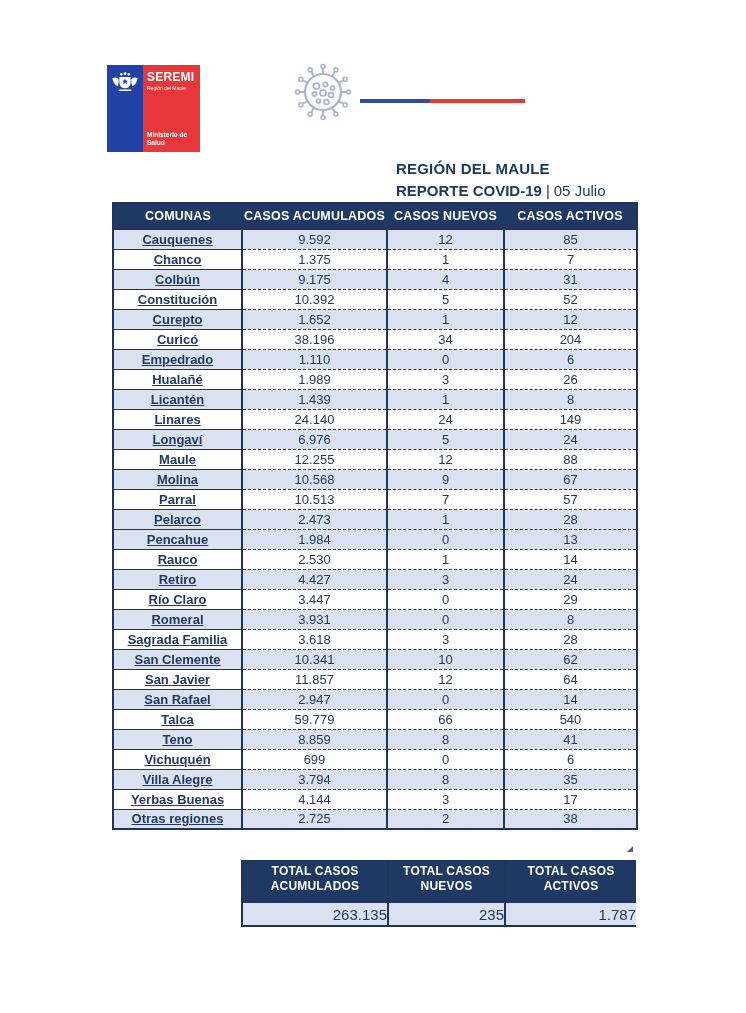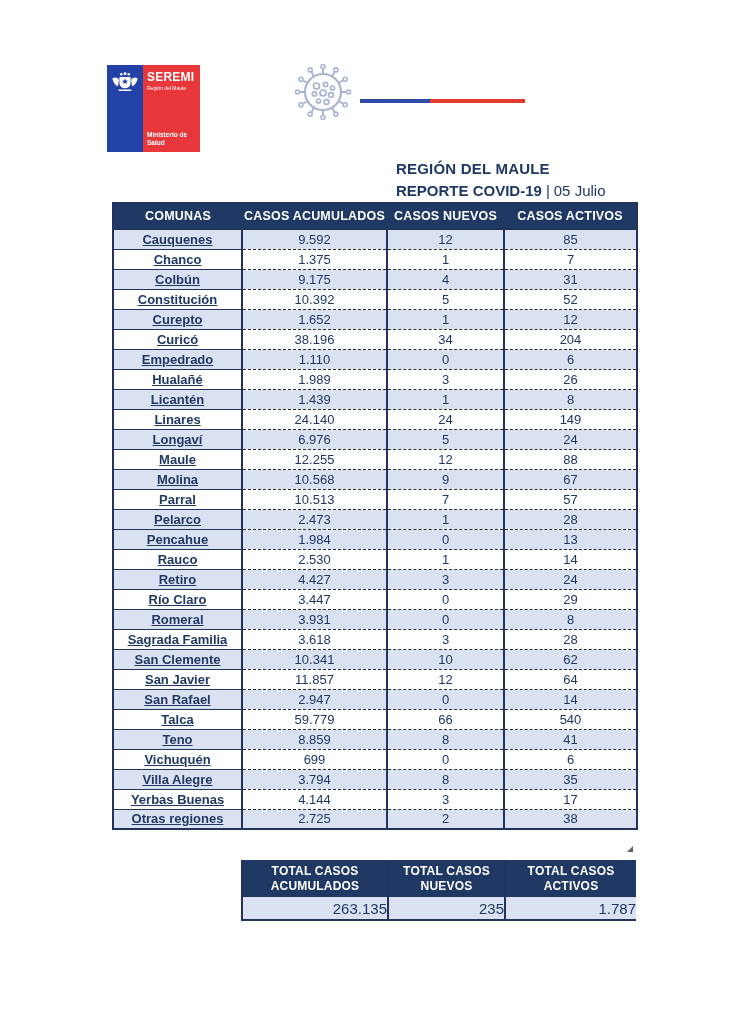--- a/index.html
+++ b/index.html
@@ -43,21 +43,21 @@
   table.covid td:first-child{border-left:none;text-decoration:underline;}
   table.covid td.comuna{font-weight:bold;border-bottom:1px solid var(--border);}
   table.covid td.num{border-bottom:1px dashed #2b2b2b;}
   tr.shade td{background:var(--shade);}
   tr.plain td{background:#fff;}
 
   
   .totals{position:absolute;left:241px;top:860px;width:395px;border:2px solid var(--border);border-top:none;}
   .tot-grid{display:grid;grid-template-columns:144px 117px 132px;}
   .tot-head{background:var(--navy);color:#fff;text-align:center;font-size:12px;font-weight:bold;
-            padding:4px 0 2px 0;line-height:15px;border-left:2px solid var(--border);letter-spacing:.2px;}
+            padding:4px 0 8px 0;line-height:15px;border-left:2px solid var(--border);letter-spacing:.2px;}
   .tot-val{background:var(--shade);color:var(--navy);text-align:right;font-size:15px;height:23px;line-height:23px;
            border-left:2px solid var(--border);border-top:1px solid var(--border);}
   .tot-head:first-child,.tot-val:first-child{border-left:none;}
 
   .artifact{position:absolute;left:627px;top:846px;width:6px;height:6px;background:#5a6372;
             clip-path:polygon(100% 0,100% 100%,0 100%);}
 </style>
 </head>
 <body>
 

